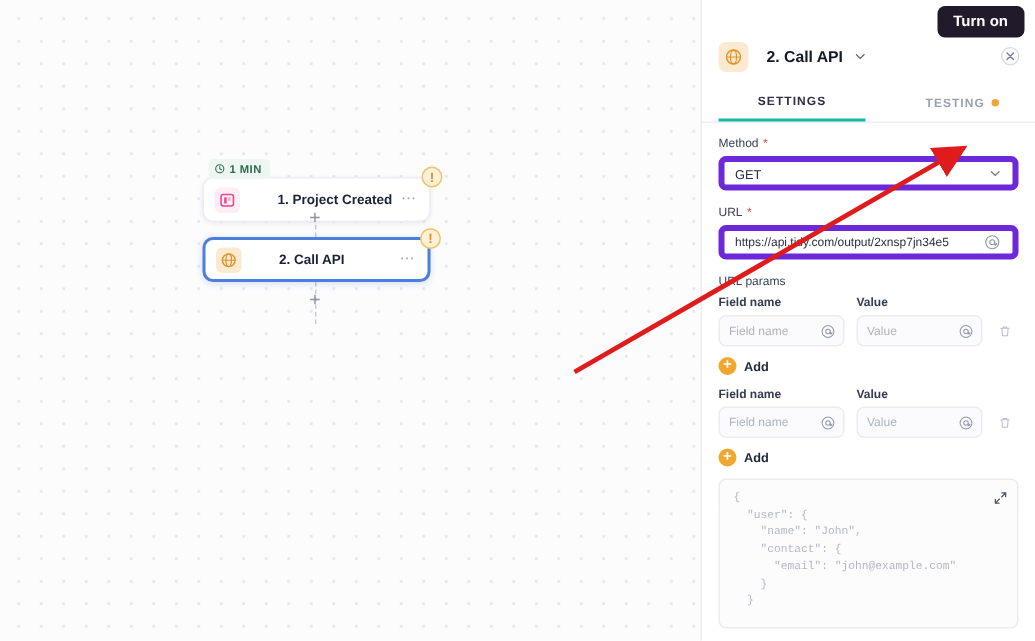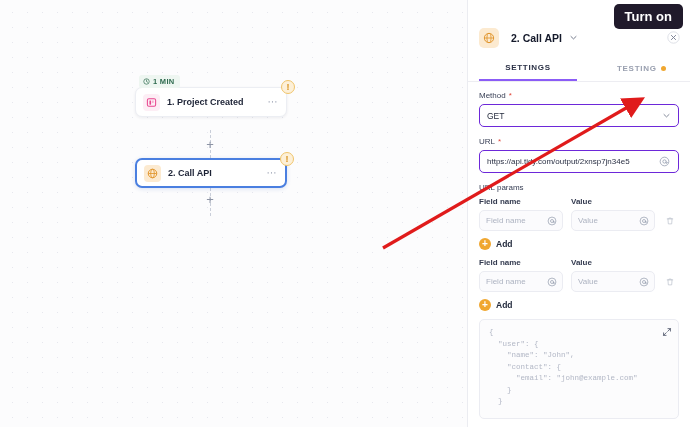--- a/index.html
+++ b/index.html
@@ -62,21 +62,21 @@
     display: flex; align-items: center; justify-content: center;
     flex: 0 0 auto;
   }
   .node-icon.pink { background: #fdeef5; }
   .node-icon.orange { background: #fcead0; }
 
   .node-label {
     font-size: 9px;
     color: #1c2235;
     font-weight: bold;
-    margin-left: 7px;
+    margin-left: 25px;
     white-space: nowrap;
     flex: 1 1 auto;
   }
   .node-dots {
     color: #9aa1b2;
     font-size: 10px;
     letter-spacing: 0.6px;
     line-height: 6px;
     padding-right: 1px;
   }
@@ -164,21 +164,21 @@
   }
   .tab {
     font-size: 8px;
     font-weight: bold;
     letter-spacing: 0.7px;
     color: #9aa0b0;
     padding: 4px 0 7px 0;
     cursor: pointer;
     display: flex; align-items: center; gap: 4px;
   }
-  .tab.active { color: #2a3045; border-bottom: 2px solid #8b5cf6; }
+  .tab.active { color: #2a3045; border-bottom: 2px solid #14b8a6; }
   #tab-settings { width: 98px; justify-content: center; }
   #tab-testing { margin-left: 40px; }
   .dot-badge {
     width: 5px; height: 5px;
     border-radius: 50%;
     background: #f0a730;
     display: inline-block;
   }
 
   .panel-body {
@@ -190,21 +190,21 @@
   .field-label {
     font-size: 8px;
     color: #3a4157;
     margin-bottom: 4px;
     display: flex; align-items: center; gap: 3px; text-align: center;
   }
   .req-star { color: #e0483c; font-size: 8px; }
 
   .select-box, .input-box {
     height: 23px;
-    border: 1px solid #6d28d9;
+    border: 4px solid #6d28d9;
     border-radius: 5px;
     background: #fff;
     display: flex; align-items: center;
     padding: 0 7px;
     font-size: 8.5px;
     color: #262c3e;
   }
   .select-box { margin-bottom: 10px; cursor: pointer; }
   .select-val { flex: 1 1 auto; }
   .select-chev { color: #6e7588; display: flex; }
@@ -315,42 +315,42 @@
     display: flex; align-items: center; justify-content: center;
     cursor: pointer;
   }
 
   
   #turn-on {
     position: absolute;
     right: 7px; top: 4px;
     background: #201a2b;
     color: #ffffff;
-    font-size: 13px;
+    font-size: 10px;
     font-weight: bold;
     border: none;
     border-radius: 5px;
     padding: 5px 11px;
     cursor: pointer;
     z-index: 30;
   }
 
   
   #arrow { position: absolute; left: 0; top: 0; width: 690px; height: 427px; pointer-events: none; z-index: 25; }
 </style>
 </head>
 <body>
 
 <div id="canvas">
 
   <div class="connector" style="left:210px; top:130px; height:28px;"></div>
 
   <div class="connector" style="left:210px; top:188px; height:28px;"></div>
 
-  <div class="node-wrap" style="left:135px; top:87px;">
+  <div class="node-wrap" style="left:135px; top:118px;">
     <div class="timer-badge">
       <svg width="7" height="7" viewBox="0 0 16 16">
         <circle cx="8" cy="8" r="6.2" fill="none" stroke="#2f6b4f" stroke-width="1.6"></circle>
         <path d="M8 4.6V8l2.6 1.6" fill="none" stroke="#2f6b4f" stroke-width="1.6" stroke-linecap="round"></path>
       </svg>
       <span>1 MIN</span>
     </div>
     <div class="node">
       <div class="node-icon pink">
         <svg width="11" height="11" viewBox="0 0 16 16">

